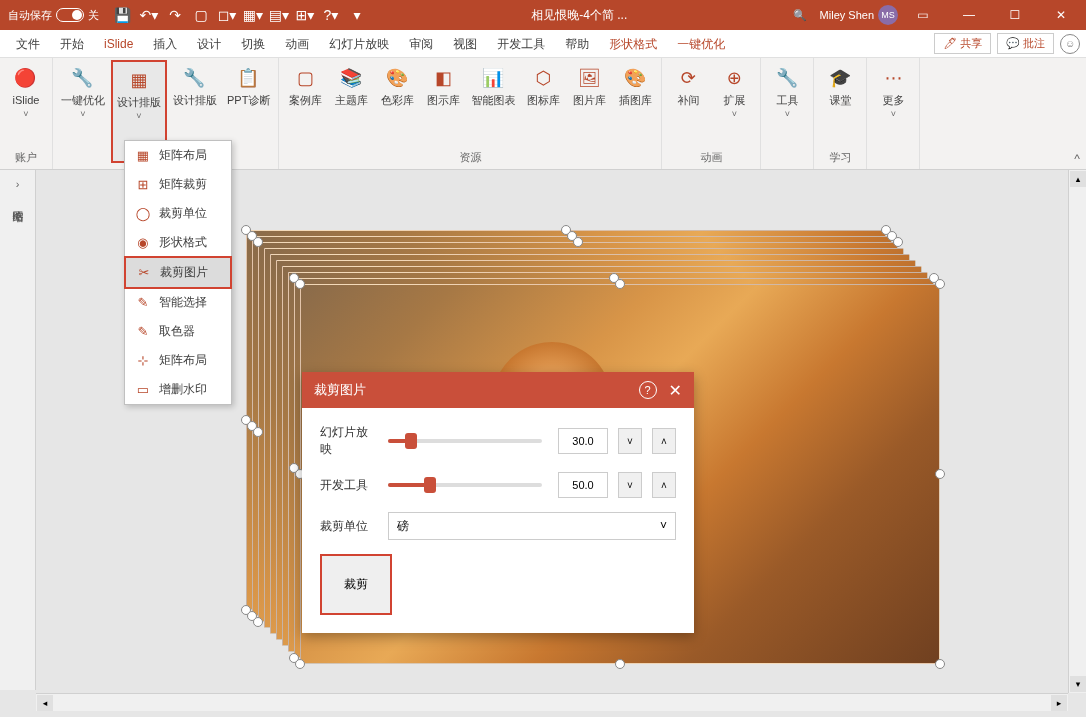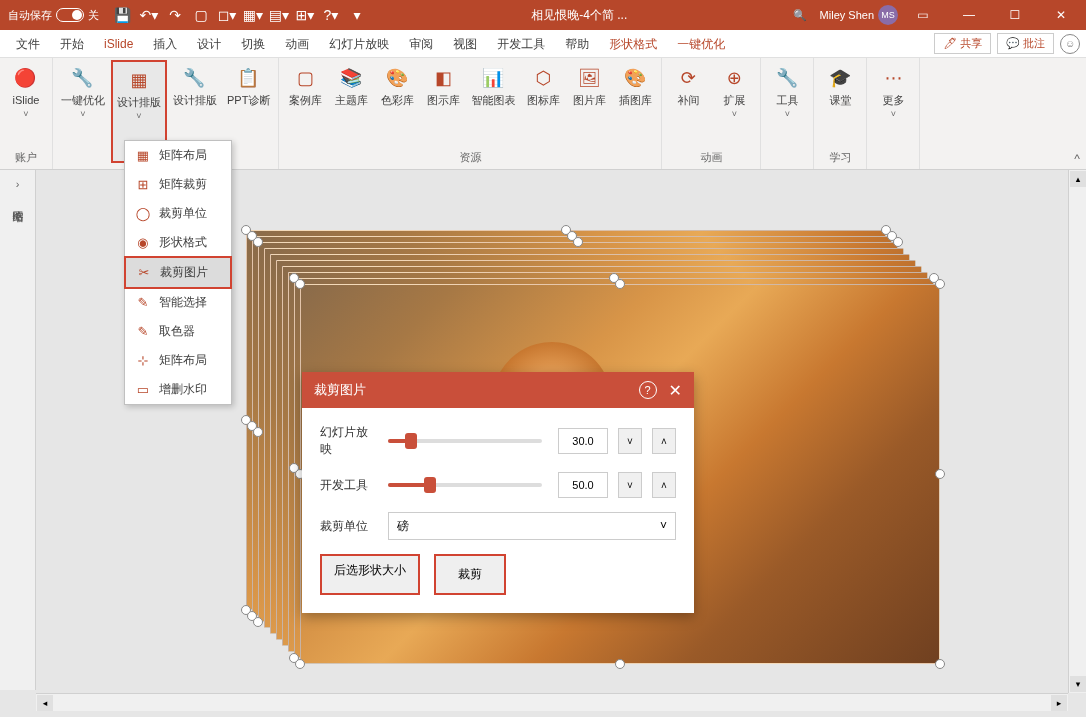--- a/index.html
+++ b/index.html
@@ -388,22 +388,21 @@
       <div class="step-btn">˄</div>
     </div>
     <div class="dlg-row">
       <div class="dlg-lbl">裁剪单位</div>
       <div class="sel-in">
         <span>磅</span>
         <span>˅</span>
       </div>
     </div>
     <div class="dlg-btns">
-      <div class="dlg-btn">后选形状大小</div>
-      <div class="dlg-btn" style="padding:10px 22px">裁剪</div>
+      <div class="dlg-btn" style="padding:20px 22px">裁剪</div>
     </div>
   </div>
 </div>
 
 <div class="arrow" style="left:326px; top:550px">
   <svg viewBox="0 0 30 30">
       <path d="M4 26 L22 6 M22 6 L16 8 M22 6 L20 12" stroke="#d14331" stroke-width="2" fill="none"></path>
     </svg>
 </div>
 <div class="arrow" style="left:432px; top:550px">

